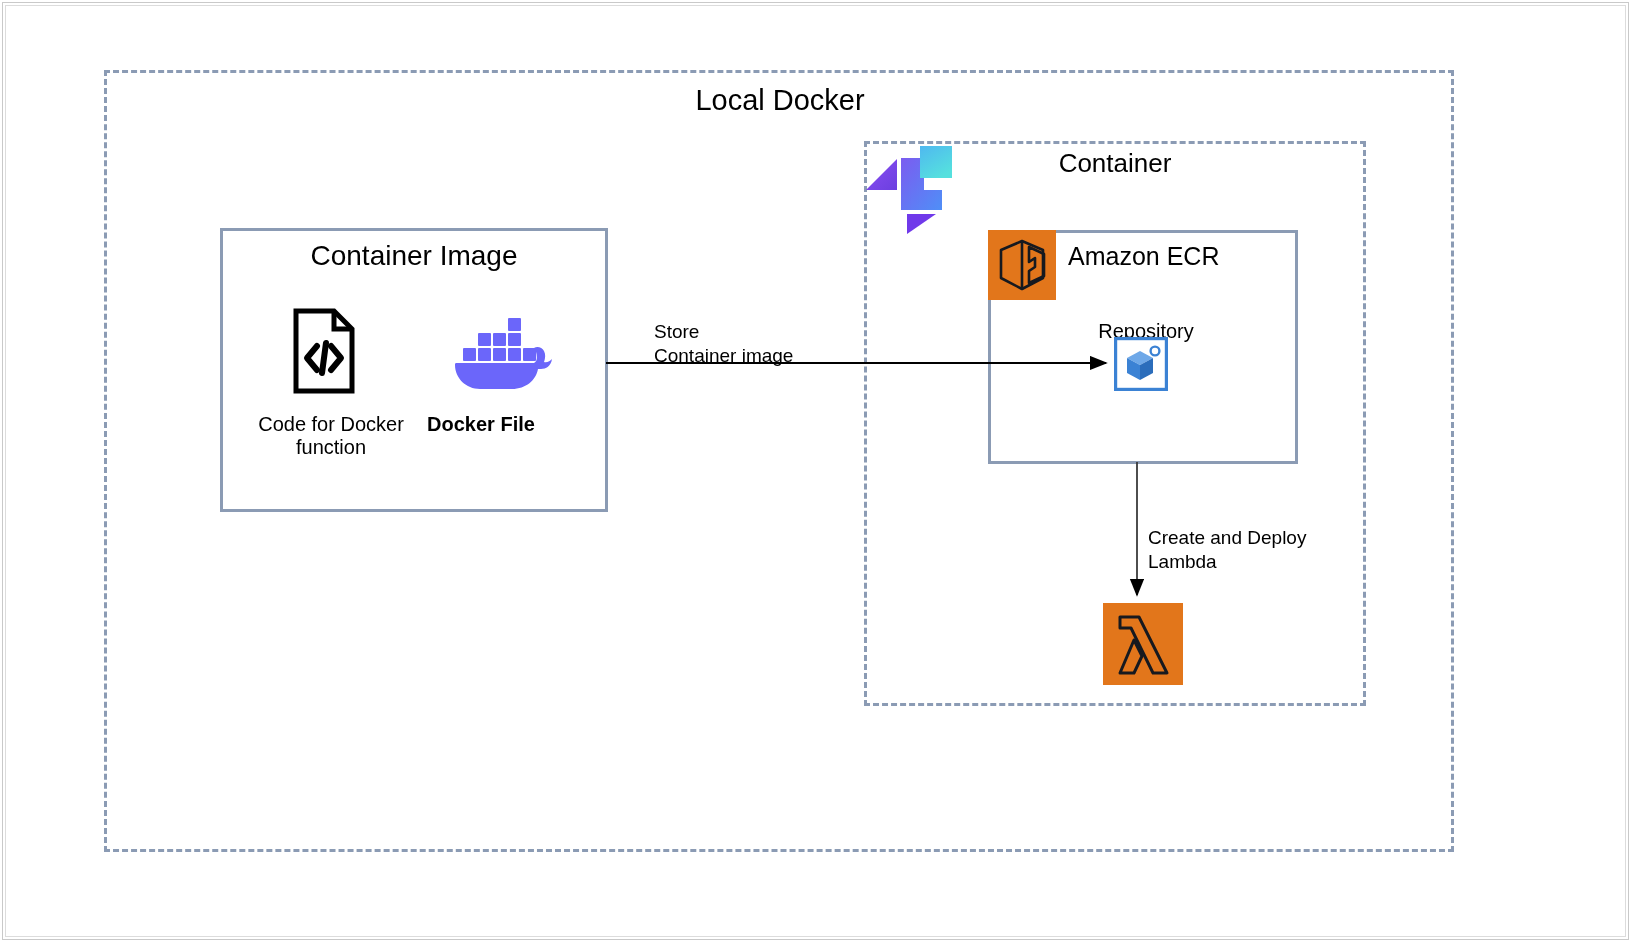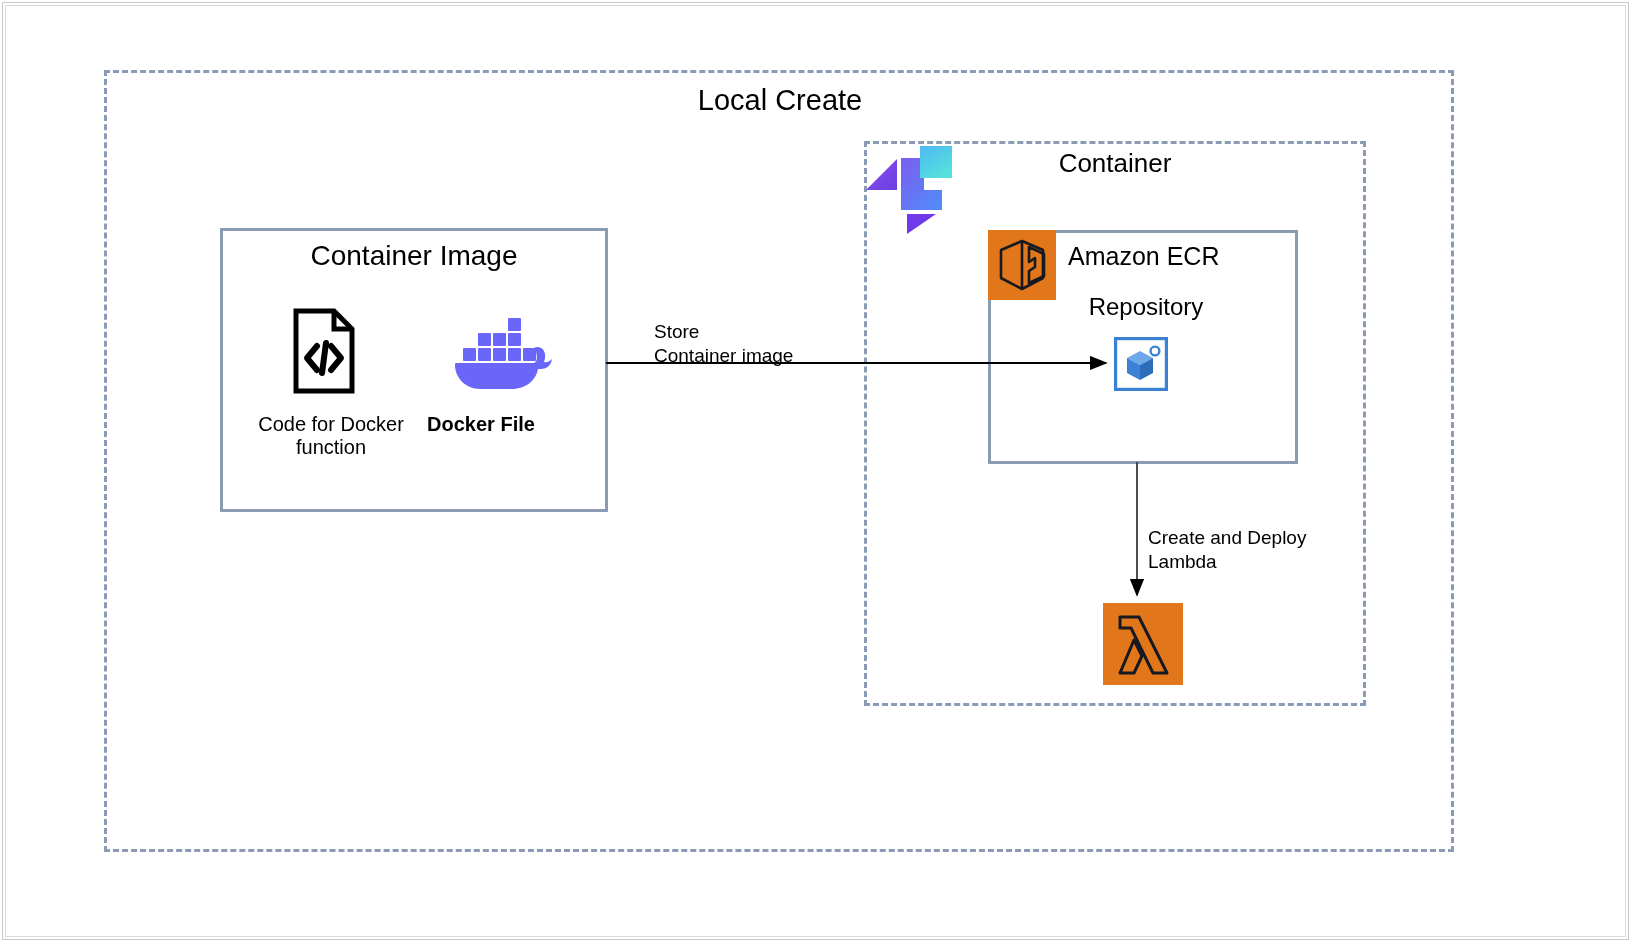--- a/index.html
+++ b/index.html
@@ -120,23 +120,23 @@
 
   #ecr-title {
     left: 1068px;
     top: 242px;
     font-size: 25px;
     text-align: center;
   }
 
   #repository-title {
     left: 1058px;
-    top: 293px;
+    top: 320px;
     width: 176px;
-    font-size: 24px;
+    font-size: 20px;
   }
 
   
   .item-label {
     position: absolute;
     color: #000000;
     font-size: 20px;
     line-height: 23px;
     text-align: center;
     white-space: pre-line;
@@ -202,21 +202,21 @@
 </head>
 <body>
 
 <div id="canvas">
 
   <div class="page-frame"></div>
   <div class="page-frame-inner"></div>
 
   <div id="local-machine-box" class="dashed-box"></div>
 
-  <div id="local-machine-title" class="box-title">Local Create</div>
+  <div id="local-machine-title" class="box-title">Local Docker</div>
 
   <div id="container-image-box" class="solid-box"></div>
 
   <div id="container-image-title" class="box-title">Container Image</div>
 
   <div id="code-file-icon-wrap" class="icon-wrap">
     <svg width="64" height="86" viewBox="0 0 64 86" xmlns="http://www.w3.org/2000/svg">
       <path d="M4 3 H42 L60 21 V83 H4 Z" fill="#ffffff" stroke="#000000" stroke-width="5" stroke-linejoin="miter"></path>
       <path d="M42 3 V21 H60" fill="none" stroke="#000000" stroke-width="5" stroke-linejoin="miter"></path>
       <path d="M25 38 L15 50 L25 62" fill="none" stroke="#000000" stroke-width="6" stroke-linecap="round" stroke-linejoin="round"></path>

